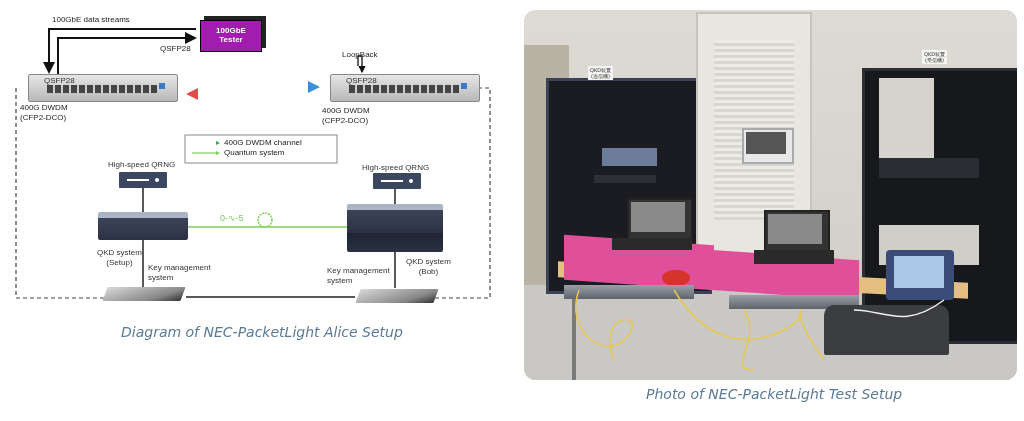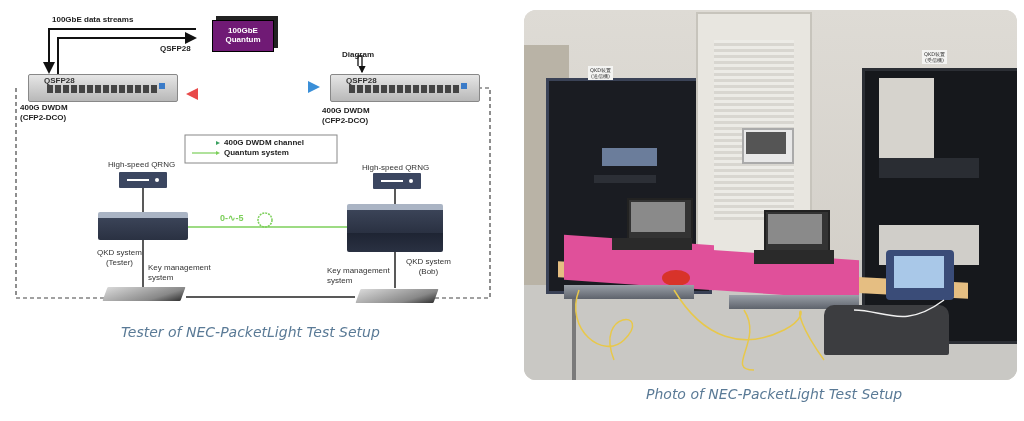--- a/index.html
+++ b/index.html
@@ -1,19 +1,19 @@
 <!DOCTYPE html>
 <html><head>
 <meta charset="utf-8">
 <style>
   html, body { margin: 0; padding: 0; background: #ffffff; }
   body { width: 1024px; height: 421px; position: relative; overflow: hidden; font-family: "Liberation Sans", sans-serif; }
   .abs { position: absolute; }
   .lbl { position: absolute; font-size: 8px; color: #333; white-space: nowrap; line-height: 1.25; }
-  .lbl.b { font-weight: bold; color: #222; }
+  .lbl.b { font-weight: normal; color: #222; }
   .cap { position: absolute; font-family: "DejaVu Sans", sans-serif; font-style: italic; color: #5a7a96; font-size: 14px; white-space: nowrap; }
   .photo { position: absolute; left: 524px; top: 10px; width: 493px; height: 370px; border-radius: 12px; overflow: hidden; background: #d9d6d0; }
   .photo .el { position: absolute; }
   .tag { position: absolute; background: #f4f4f2; font-size: 5px; color: #333; text-align: center; line-height: 1.2; padding: 1px 2px; font-family: "DejaVu Sans", sans-serif; }
 </style>
 </head>
 <body>
 
 <div class="abs" style="left:0;top:0;width:520px;height:320px;">
 
@@ -56,45 +56,45 @@
     <line x1="188" y1="227" x2="350" y2="227" stroke="#7ccf5a" stroke-width="1.5"></line>
     <circle cx="265" cy="220" r="7" fill="none" stroke="#7ccf5a" stroke-width="1.5" stroke-dasharray="2,1"></circle>
 
     <rect x="185" y="135" width="152" height="28" fill="#fff" stroke="#888" stroke-width="1"></rect>
     <line x1="192" y1="143" x2="218" y2="143" stroke="url(#dwdmGrad)" stroke-width="1.5"></line>
     <path d="M216,141 L220,143 L216,145 z" fill="#3aa060"></path>
     <line x1="192" y1="153" x2="218" y2="153" stroke="#7ccf5a" stroke-width="1.2"></line>
     <path d="M216,151 L220,153 L216,155 z" fill="#7ccf5a"></path>
   </svg>
 
-  <div class="abs" style="left:212px;top:20px;width:60px;height:30px;background:#701a75;box-shadow:4px -4px 0 #222;border:1px solid #000;">
+  <div class="abs" style="left:200px;top:20px;width:60px;height:30px;background:#a21caf;box-shadow:4px -4px 0 #222;border:1px solid #000;">
     <div style="color:#fff;font-size:8px;font-weight:bold;text-align:center;margin-top:6px;line-height:1.1;">
       <div>100GbE</div>
-      <div>Quantum</div>
+      <div>Tester</div>
     </div>
   </div>
 
   <div class="lbl b" style="left:52px;top:15px;">100GbE data streams</div>
   <div class="lbl b" style="left:160px;top:44px;">QSFP28</div>
 
   <div class="abs" style="left:28px;top:74px;width:148px;height:26px;background:linear-gradient(#e6e6e6,#b8b8b8);border:1px solid #888;border-radius:2px;">
     <div style="position:absolute;left:18px;top:10px;width:110px;height:8px;background:repeating-linear-gradient(90deg,#444 0 6px,#ccc 6px 8px);"></div>
     <div style="position:absolute;left:130px;top:8px;width:6px;height:6px;background:#3a7bc8;"></div>
   </div>
   <div class="lbl b" style="left:44px;top:76px;color:#333;">QSFP28</div>
   <div class="lbl b" style="left:20px;top:103px;">
     <div>400G DWDM</div>
     <div>(CFP2-DCO)</div>
   </div>
 
   <div class="abs" style="left:330px;top:74px;width:148px;height:26px;background:linear-gradient(#e6e6e6,#b8b8b8);border:1px solid #888;border-radius:2px;">
     <div style="position:absolute;left:18px;top:10px;width:110px;height:8px;background:repeating-linear-gradient(90deg,#444 0 6px,#ccc 6px 8px);"></div>
     <div style="position:absolute;left:130px;top:8px;width:6px;height:6px;background:#3a7bc8;"></div>
   </div>
-  <div class="lbl b" style="left:342px;top:50px;">Diagram</div>
+  <div class="lbl b" style="left:342px;top:50px;">LoopBack</div>
   <div class="lbl b" style="left:346px;top:76px;color:#333;">QSFP28</div>
   <div class="lbl b" style="left:322px;top:106px;">
     <div>400G DWDM</div>
     <div>(CFP2-DCO)</div>
   </div>
 
   <div class="lbl b" style="left:224px;top:138px;text-align:center;">400G DWDM channel</div>
   <div class="lbl b" style="left:224px;top:148px;">Quantum system</div>
 
   <div class="lbl" style="left:108px;top:160px;">High-speed QRNG</div>
@@ -104,21 +104,21 @@
   </div>
   <div class="lbl" style="left:362px;top:163px;">High-speed QRNG</div>
   <div class="abs" style="left:373px;top:173px;width:48px;height:16px;background:#3b4660;border-radius:1px;">
     <div style="position:absolute;left:8px;top:7px;width:22px;height:2px;background:#fff;"></div>
     <div style="position:absolute;left:36px;top:6px;width:4px;height:4px;border-radius:50%;background:#fff;"></div>
   </div>
 
   <div class="abs" style="left:98px;top:212px;width:90px;height:28px;background:linear-gradient(#aab4c4 0 20%,#3b4458 20%,#2a3142);border-radius:2px;"></div>
   <div class="lbl" style="left:97px;top:248px;text-align:center;">
     <div>QKD system</div>
-    <div>(Tester)</div>
+    <div>(Setup)</div>
   </div>
 
   <div class="lbl b" style="left:220px;top:213px;color:#7ccf5a;font-size:9px;">0-∿-5</div>
 
   <div class="abs" style="left:347px;top:204px;width:96px;height:48px;background:linear-gradient(#aab4c4 0 12%,#3b4458 12%,#2a3142 60%,#1e2433 60%,#2a3142);border-radius:2px;"></div>
   <div class="lbl" style="left:406px;top:257px;text-align:center;">
     <div>QKD system</div>
     <div>(Bob)</div>
   </div>
 
@@ -128,21 +128,21 @@
   </div>
   <div class="abs" style="left:105px;top:287px;width:78px;height:14px;background:linear-gradient(160deg,#d8d8d8,#888 70%,#333);transform:skewX(-20deg);border-radius:1px;"></div>
 
   <div class="lbl" style="left:327px;top:266px;">
     <div>Key management</div>
     <div>system</div>
   </div>
   <div class="abs" style="left:358px;top:289px;width:78px;height:14px;background:linear-gradient(160deg,#d8d8d8,#888 70%,#333);transform:skewX(-20deg);border-radius:1px;"></div>
 </div>
 
-<div class="cap" style="left:121px;top:324px;">Tester of NEC-PacketLight Test Setup</div>
+<div class="cap" style="left:121px;top:324px;">Diagram of NEC-PacketLight Alice Setup</div>
 
 <div class="photo">
 
   <div class="el" style="left:0;top:0;width:493px;height:370px;background:linear-gradient(#dedbd5,#cfcbc4);"></div>
 
   <div class="el" style="left:0;top:250px;width:493px;height:120px;background:#c9c8c4;"></div>
 
   <div class="el" style="left:0;top:35px;width:45px;height:240px;background:#b9b3a6;"></div>
 
   <div class="el" style="left:22px;top:68px;width:160px;height:210px;background:#1a1c22;border:3px solid #3a4256;"></div>

